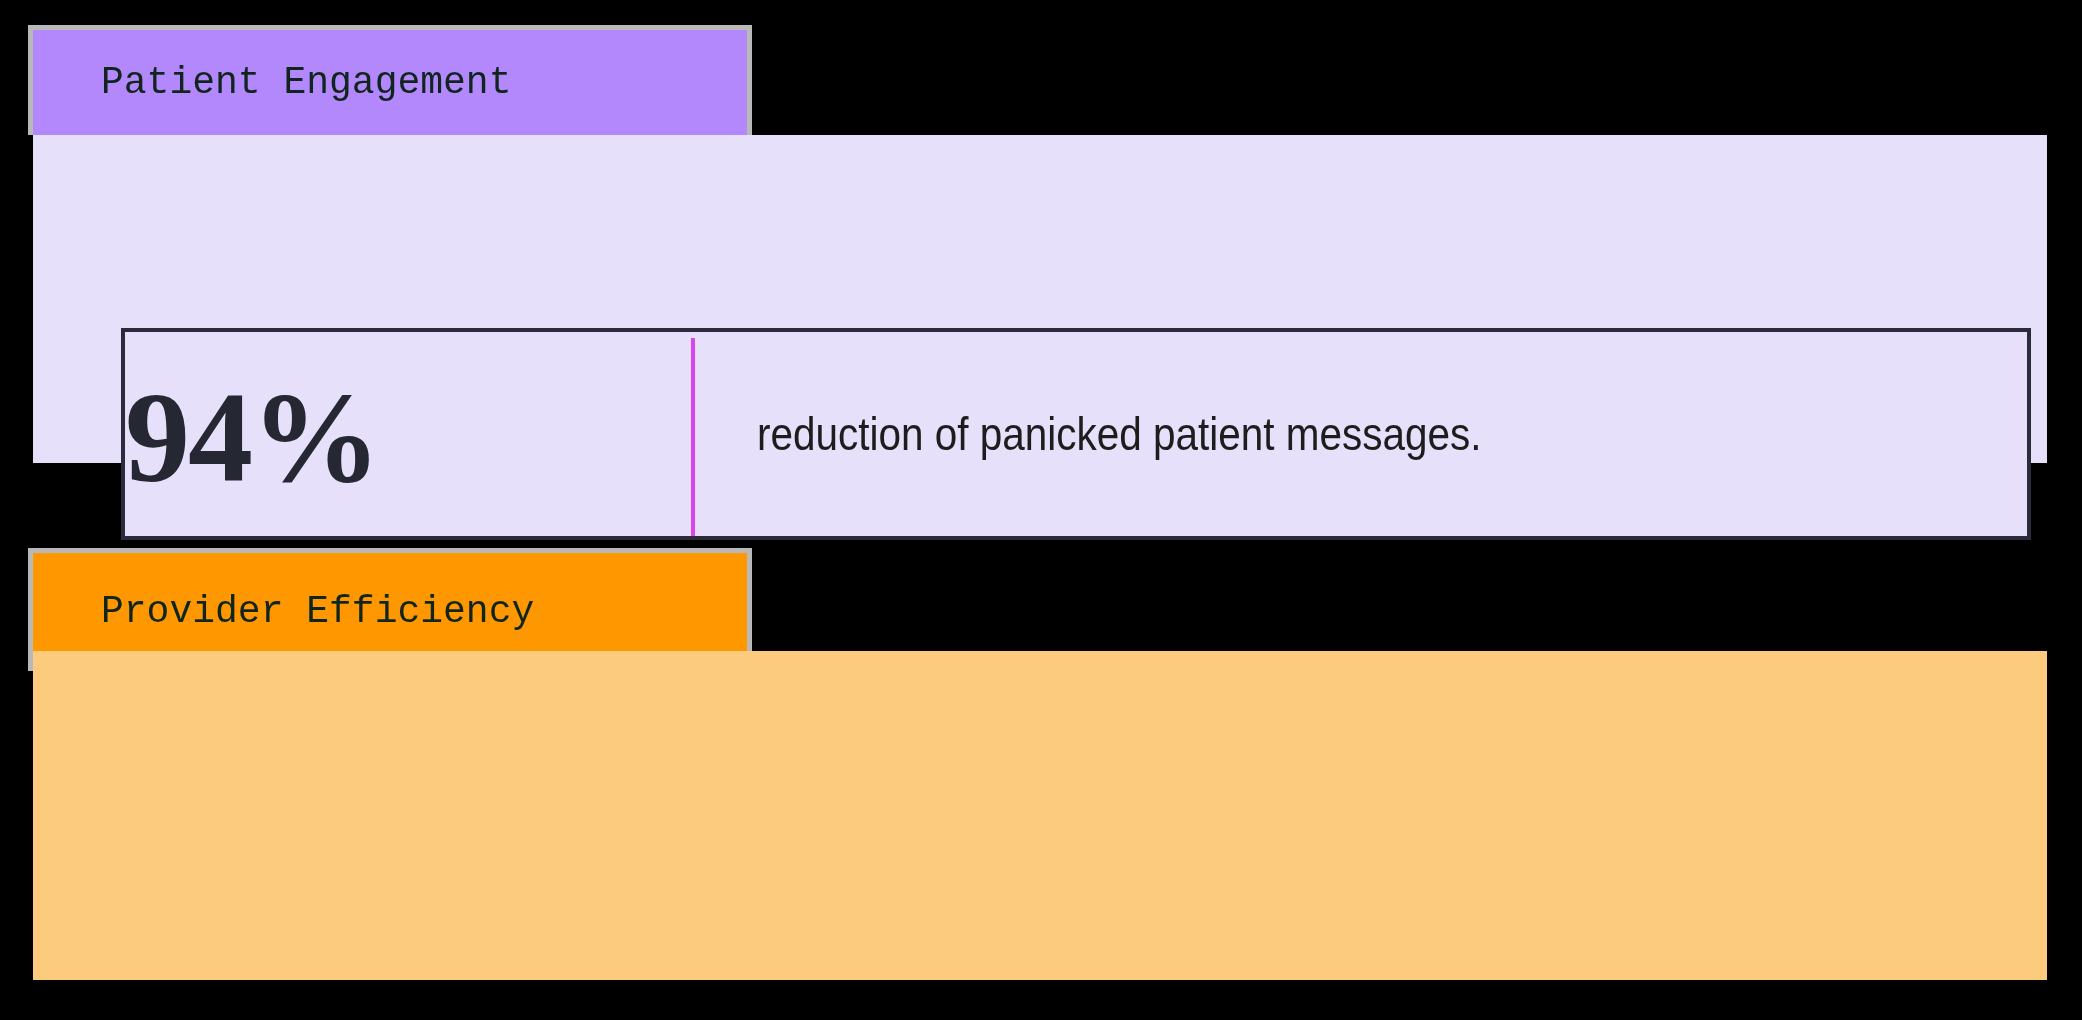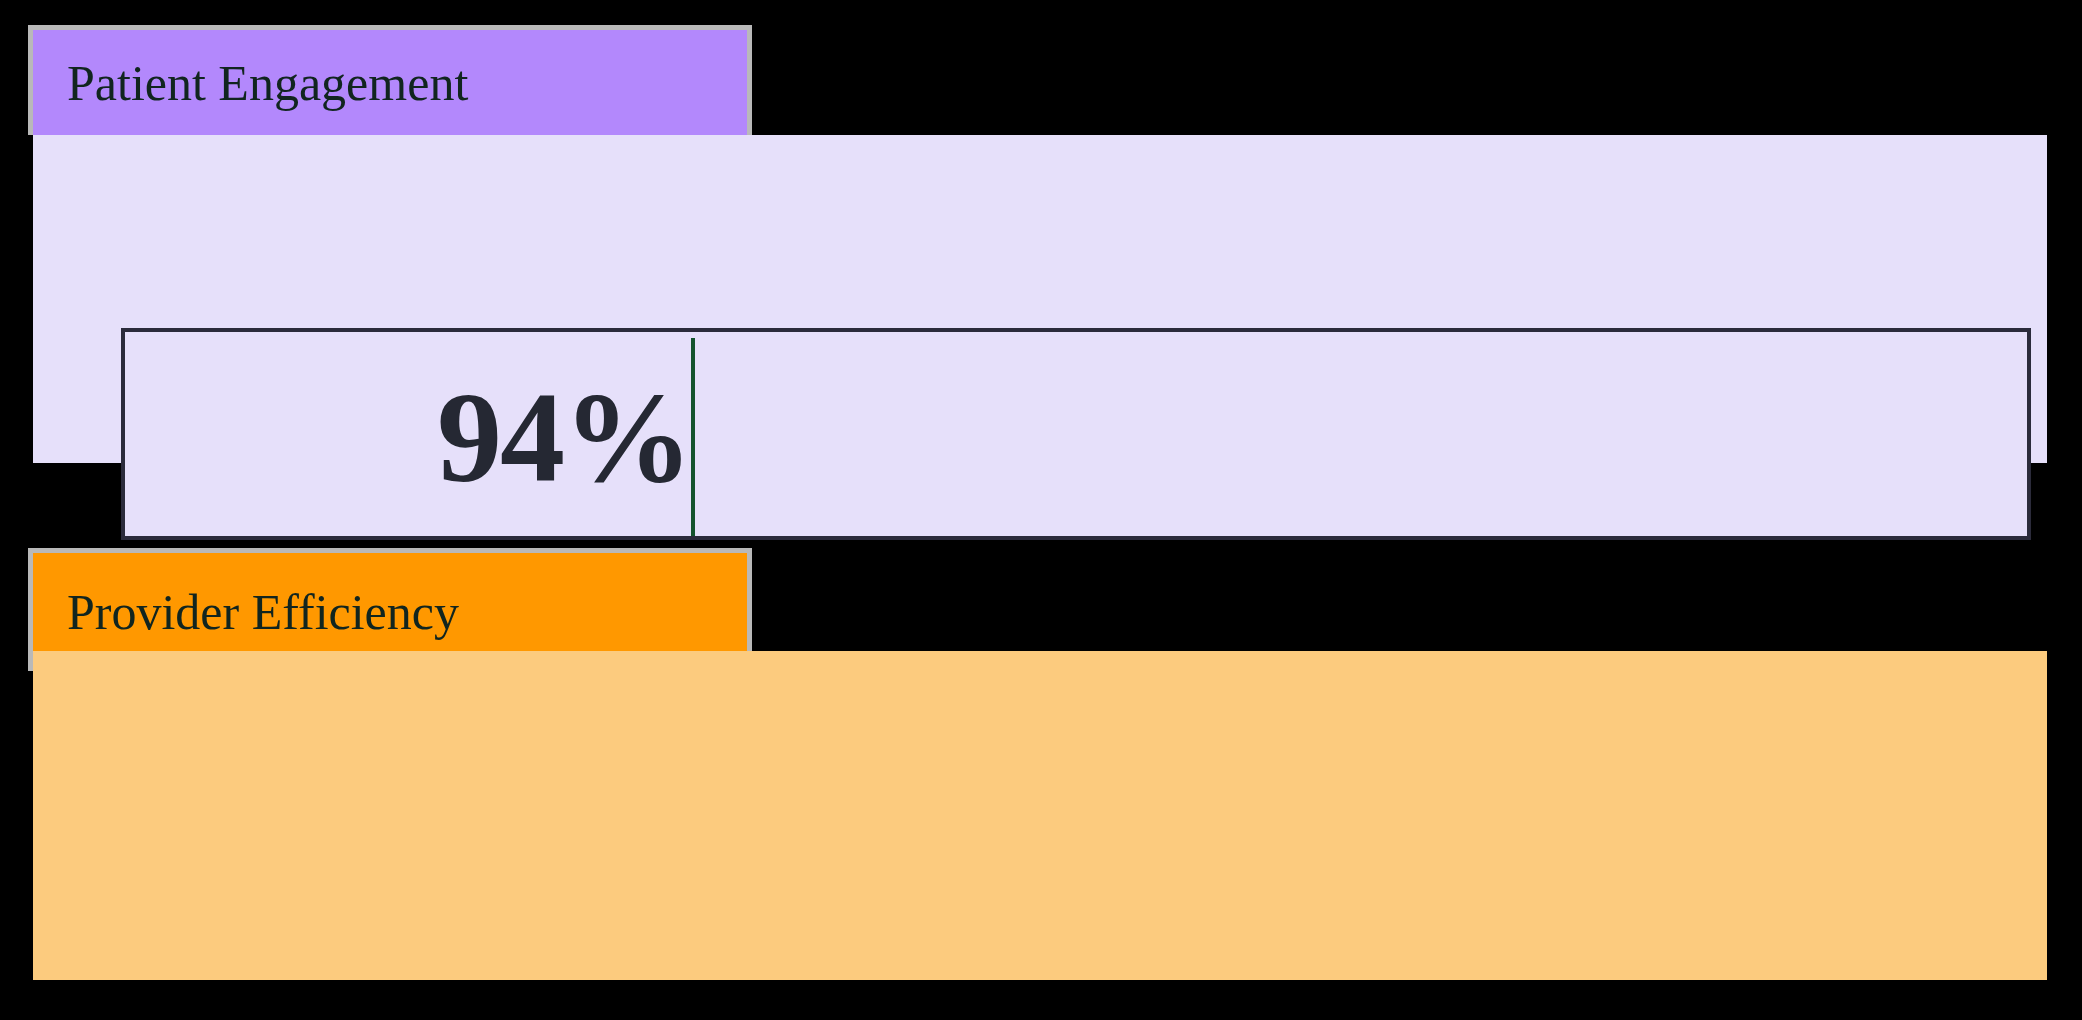--- a/index.html
+++ b/index.html
@@ -33,49 +33,49 @@
     position: absolute;
     box-sizing: border-box;
     display: flex;
     align-items: center;
     border-top: 5px solid #b9b9b9;
     border-left: 5px solid #b9b9b9;
     border-right: 5px solid #b9b9b9;
   }
 
   .card-tab-label {
-    font-family: Liberation Serif, serif;
-    font-size: 50px;
+    font-family: Liberation Mono, monospace;
+    font-size: 38px;
     letter-spacing: 0px;
     color: #11251f;
-    padding-left: 34px;
+    padding-left: 68px;
     white-space: pre;
     line-height: 1;
   }
 
   .card-body {
     position: absolute;
     box-sizing: border-box;
   }
 
   
   .metric-table {
     position: absolute;
     box-sizing: border-box;
     border: 4px solid #2b2b3b;
     display: flex;
     align-items: stretch;
   }
 
   .metric-value-cell {
     box-sizing: border-box;
-    border-right: 4px solid #14532d;
+    border-right: 4px solid #d946ef;
     display: flex;
     align-items: center;
-    justify-content: flex-end;
+    justify-content: flex-start;
     flex: 0 0 auto;
     margin-top: 6px;
   }
 
   .metric-value {
     font-family: "Liberation Serif", "DejaVu Serif", serif;
     font-weight: bold;
     font-size: 130px;
     line-height: 1;
     color: #252833;
@@ -155,20 +155,23 @@
     </div>
 
     <div class="card-body">
 
       <div class="metric-table">
 
         <div class="metric-value-cell">
           <span class="metric-value">94%</span>
         </div>
 
+        <div class="metric-desc-cell">
+          <span class="metric-desc">reduction of panicked patient messages.</span>
+        </div>
 
       </div>
     </div>
   </section>
 
   <section class="card" id="card-provider-efficiency">
 
     <div class="card-tab">
       <span class="card-tab-label">Provider Efficiency</span>
     </div>

